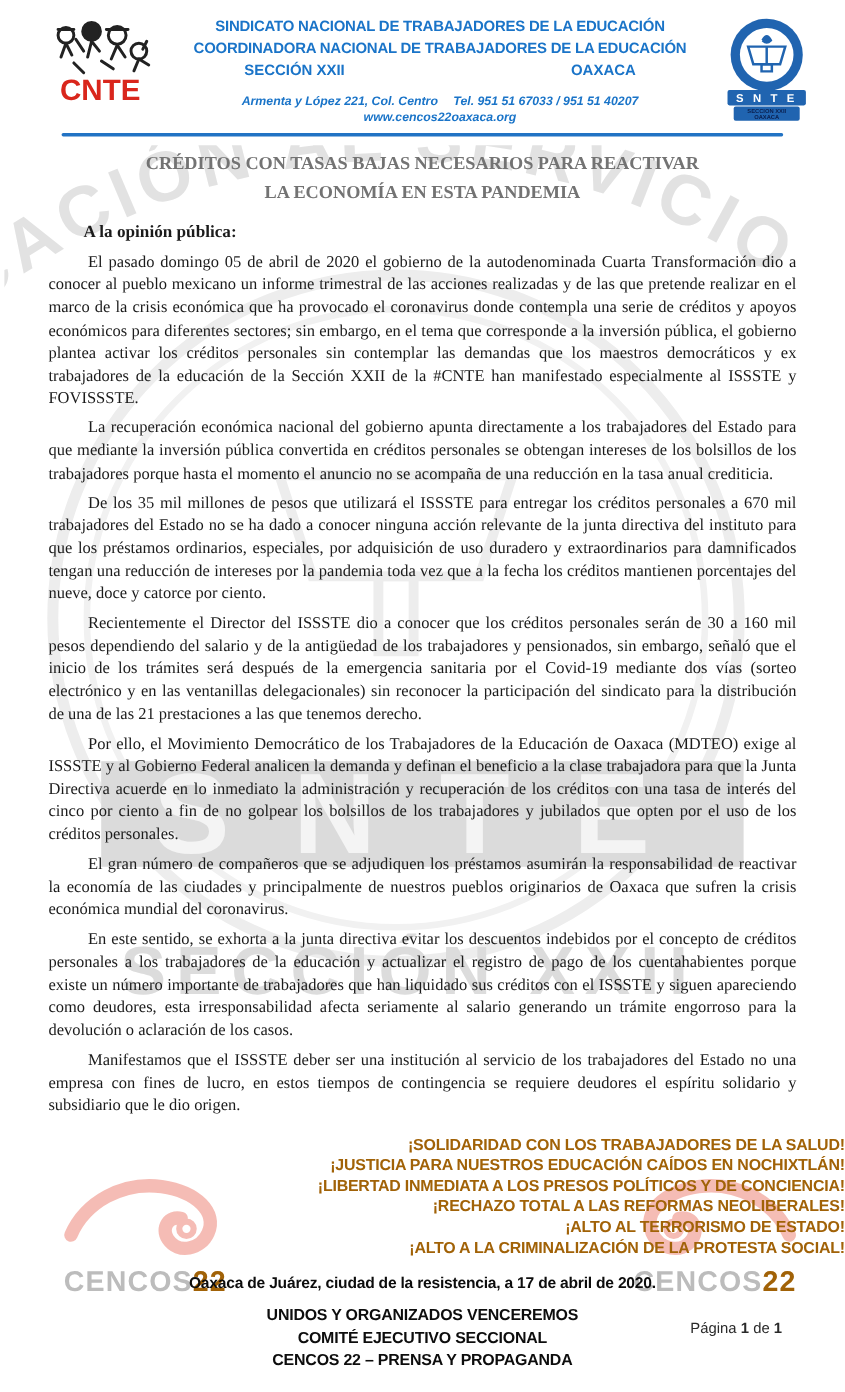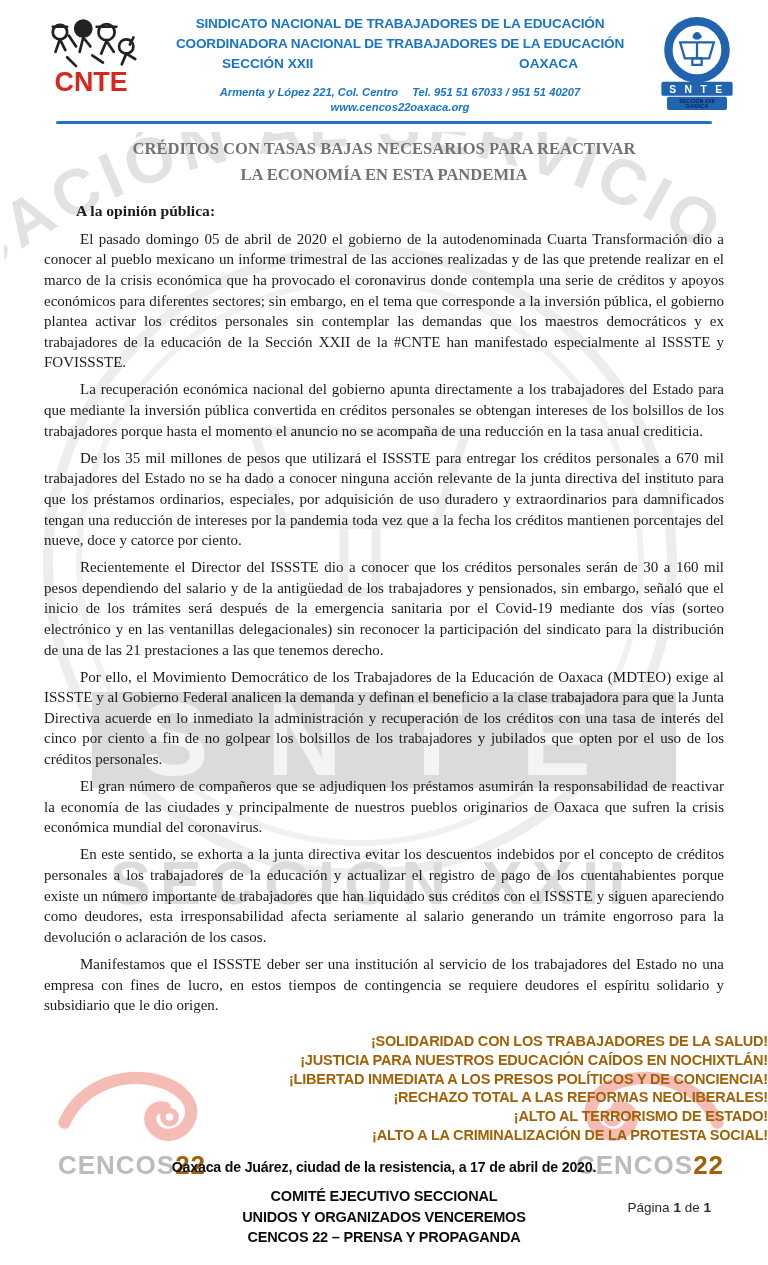--- a/index.html
+++ b/index.html
@@ -205,22 +205,22 @@
     <div>¡JUSTICIA PARA NUESTROS EDUCACIÓN CAÍDOS EN NOCHIXTLÁN!</div>
     <div>¡LIBERTAD INMEDIATA A LOS PRESOS POLÍTICOS Y DE CONCIENCIA!</div>
     <div>¡RECHAZO TOTAL A LAS REFORMAS NEOLIBERALES!</div>
     <div>¡ALTO AL TERRORISMO DE ESTADO!</div>
     <div>¡ALTO A LA CRIMINALIZACIÓN DE LA PROTESTA SOCIAL!</div>
   </div>
 
   <div class="dateline">Oaxaca de Juárez, ciudad de la resistencia, a 17 de abril de 2020.</div>
 
   <div class="signature">
+    <div>UNIDOS Y ORGANIZADOS VENCEREMOS</div>
     <div>COMITÉ EJECUTIVO SECCIONAL</div>
-    <div>UNIDOS Y ORGANIZADOS VENCEREMOS</div>
     <div>CENCOS 22 – PRENSA Y PROPAGANDA</div>
   </div>
 </div>
 
 <div class="page-number">
   <span>Página</span>
   <b>1</b>
   <span>de</span>
   <b>1</b>
 </div>

